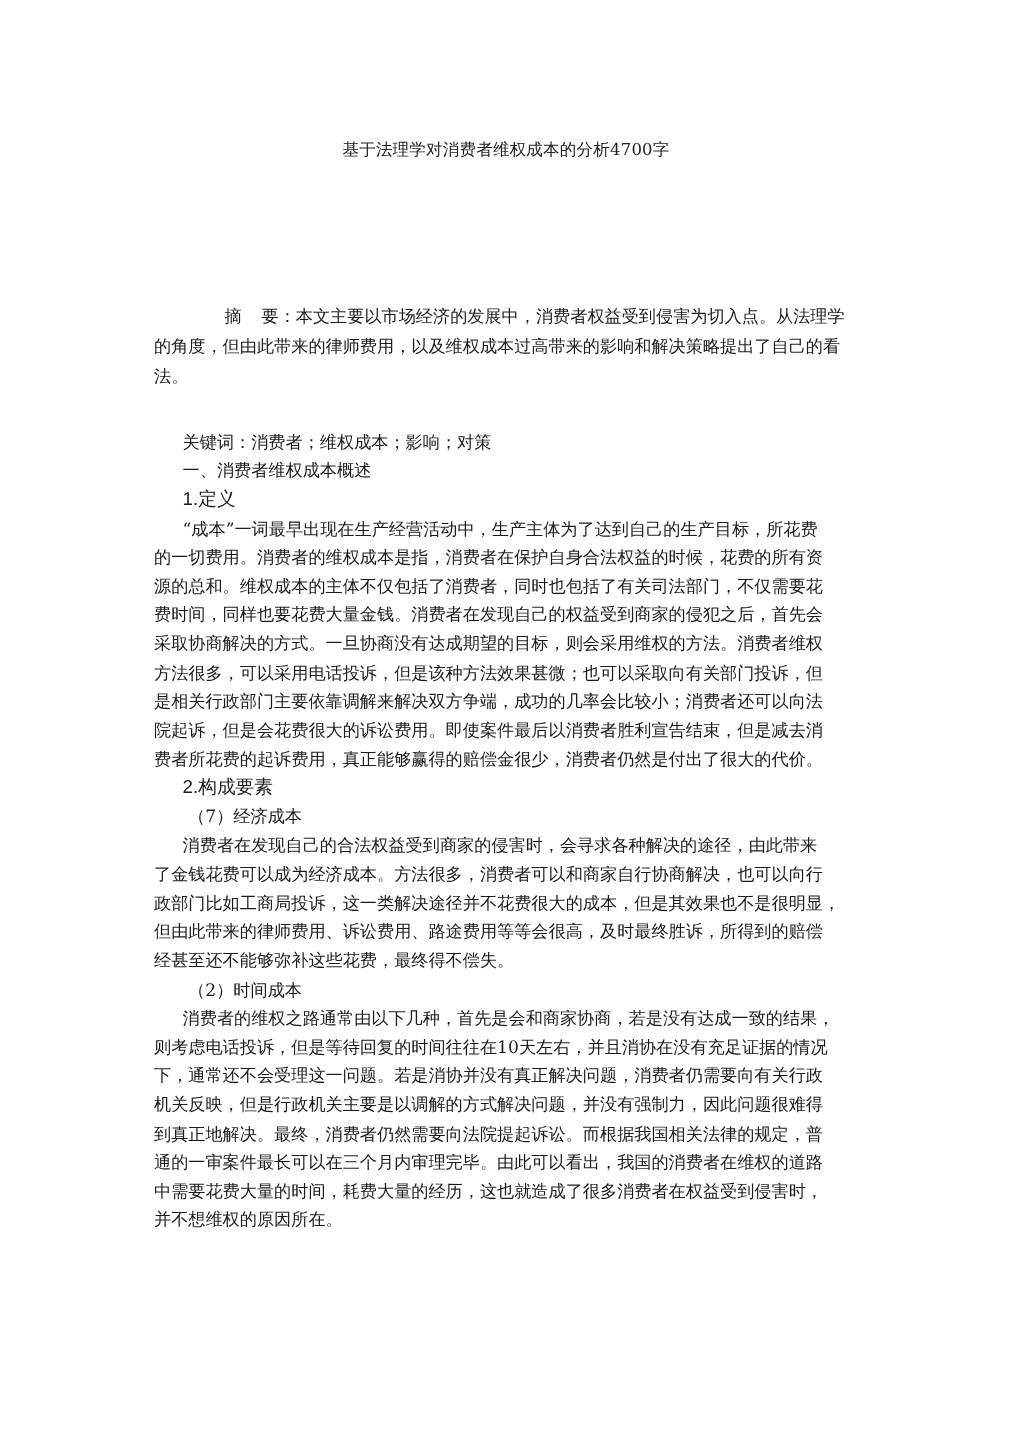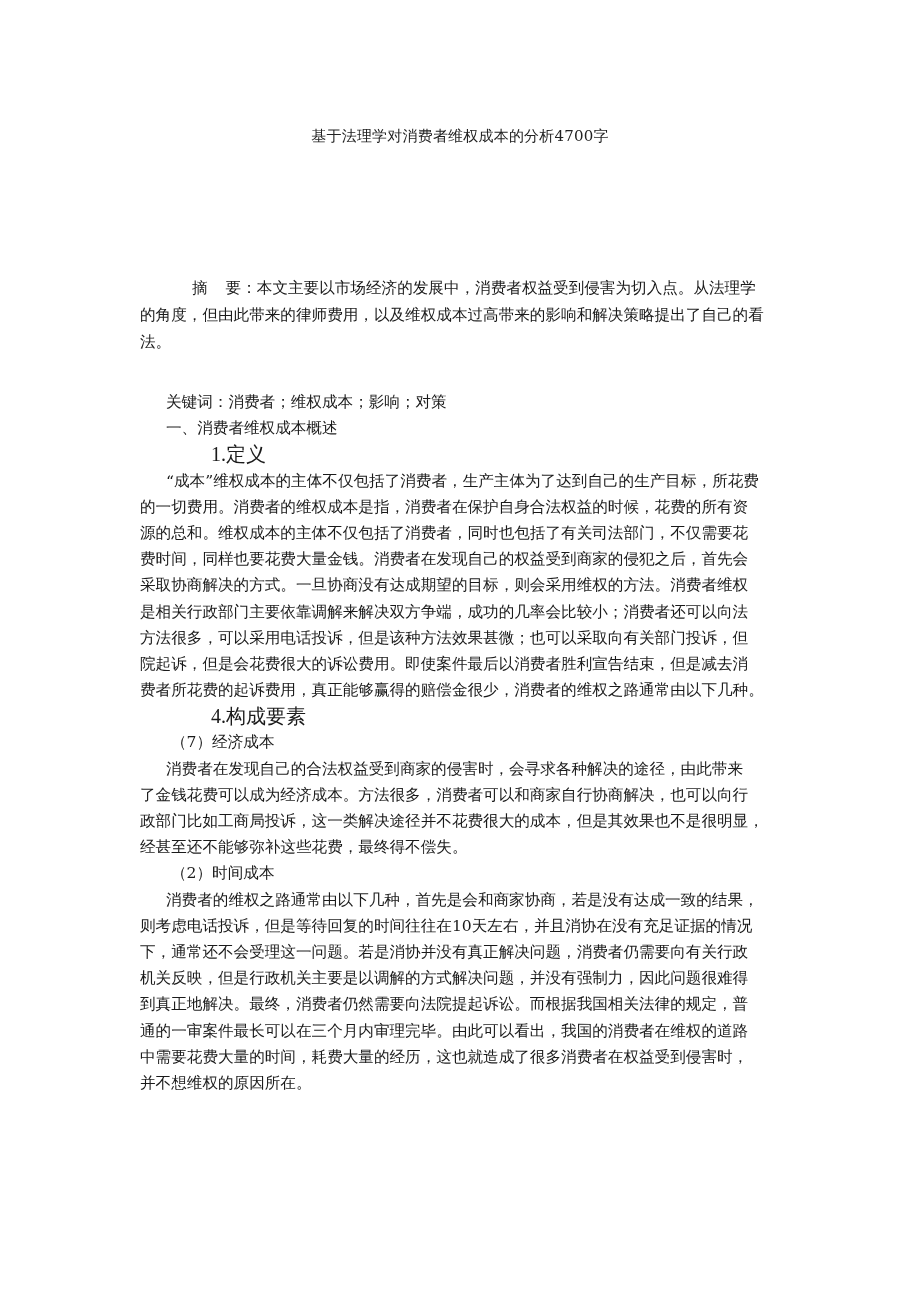--- a/index.html
+++ b/index.html
@@ -45,59 +45,60 @@
     .line {
       display: block;
       white-space: nowrap;
       height: 26.2px;
     }
     .abstract { top: 263px; }
     .abstract .line { height: 27px; line-height: 27px; }
     .body { top: 377px; }
     .ind1 { padding-left: 26px; }
     .ind2 { padding-left: 31px; }
-    .ind-abs { padding-left: 52px; }
+    .ind-abs { padding-left: 52px; text-align: center; }
     .abs-label { letter-spacing: 0; }
     .abs-gap { display: inline-block; width: 18px; }
-    .heading { font-family: Liberation Serif, serif; font-size: 20px; margin-left: 45px; }
+    .heading { font-family: Liberation Sans, sans-serif; font-size: 17px; }
   </style>
 </head>
 <body>
 
 <div class="page">
 
   <div class="title">基于法理学对消费者维权成本的分析4700字</div>
 
   <div class="block abstract">
     <span class="line ind-abs"><span class="abs-label">摘</span><span class="abs-gap"></span><span class="abs-label">要：</span><span>本文主要以市场经济的发展中，消费者权益受到侵害为切入点。从法理学</span></span>
     <span class="line">的角度，但由此带来的律师费用，以及维权成本过高带来的影响和解决策略提出了自己的看</span>
     <span class="line">法。</span>
   </div>
 
   <div class="block body">
     <span class="line ind1">关键词：消费者；维权成本；影响；对策</span>
     <span class="line ind1">一、消费者维权成本概述</span>
     <span class="line ind1"><span class="heading">1.定义</span></span>
 
-    <span class="line ind1">“成本”维权成本的主体不仅包括了消费者，生产主体为了达到自己的生产目标，所花费</span>
+    <span class="line ind1">“成本”一词最早出现在生产经营活动中，生产主体为了达到自己的生产目标，所花费</span>
     <span class="line">的一切费用。消费者的维权成本是指，消费者在保护自身合法权益的时候，花费的所有资</span>
     <span class="line">源的总和。维权成本的主体不仅包括了消费者，同时也包括了有关司法部门，不仅需要花</span>
     <span class="line">费时间，同样也要花费大量金钱。消费者在发现自己的权益受到商家的侵犯之后，首先会</span>
     <span class="line">采取协商解决的方式。一旦协商没有达成期望的目标，则会采用维权的方法。消费者维权</span>
+    <span class="line">方法很多，可以采用电话投诉，但是该种方法效果甚微；也可以采取向有关部门投诉，但</span>
     <span class="line">是相关行政部门主要依靠调解来解决双方争端，成功的几率会比较小；消费者还可以向法</span>
-    <span class="line">方法很多，可以采用电话投诉，但是该种方法效果甚微；也可以采取向有关部门投诉，但</span>
     <span class="line">院起诉，但是会花费很大的诉讼费用。即使案件最后以消费者胜利宣告结束，但是减去消</span>
-    <span class="line">费者所花费的起诉费用，真正能够赢得的赔偿金很少，消费者的维权之路通常由以下几种。</span>
+    <span class="line">费者所花费的起诉费用，真正能够赢得的赔偿金很少，消费者仍然是付出了很大的代价。</span>
 
-    <span class="line ind1"><span class="heading">4.构成要素</span></span>
+    <span class="line ind1"><span class="heading">2.构成要素</span></span>
     <span class="line ind2">（7）经济成本</span>
 
     <span class="line ind1">消费者在发现自己的合法权益受到商家的侵害时，会寻求各种解决的途径，由此带来</span>
     <span class="line">了金钱花费可以成为经济成本。方法很多，消费者可以和商家自行协商解决，也可以向行</span>
     <span class="line">政部门比如工商局投诉，这一类解决途径并不花费很大的成本，但是其效果也不是很明显，</span>
+    <span class="line">但由此带来的律师费用、诉讼费用、路途费用等等会很高，及时最终胜诉，所得到的赔偿</span>
     <span class="line">经甚至还不能够弥补这些花费，最终得不偿失。</span>
 
     <span class="line ind2">（2）时间成本</span>
 
     <span class="line ind1">消费者的维权之路通常由以下几种，首先是会和商家协商，若是没有达成一致的结果，</span>
     <span class="line">则考虑电话投诉，但是等待回复的时间往往在10天左右，并且消协在没有充足证据的情况</span>
     <span class="line">下，通常还不会受理这一问题。若是消协并没有真正解决问题，消费者仍需要向有关行政</span>
     <span class="line">机关反映，但是行政机关主要是以调解的方式解决问题，并没有强制力，因此问题很难得</span>
     <span class="line">到真正地解决。最终，消费者仍然需要向法院提起诉讼。而根据我国相关法律的规定，普</span>
     <span class="line">通的一审案件最长可以在三个月内审理完毕。由此可以看出，我国的消费者在维权的道路</span>

